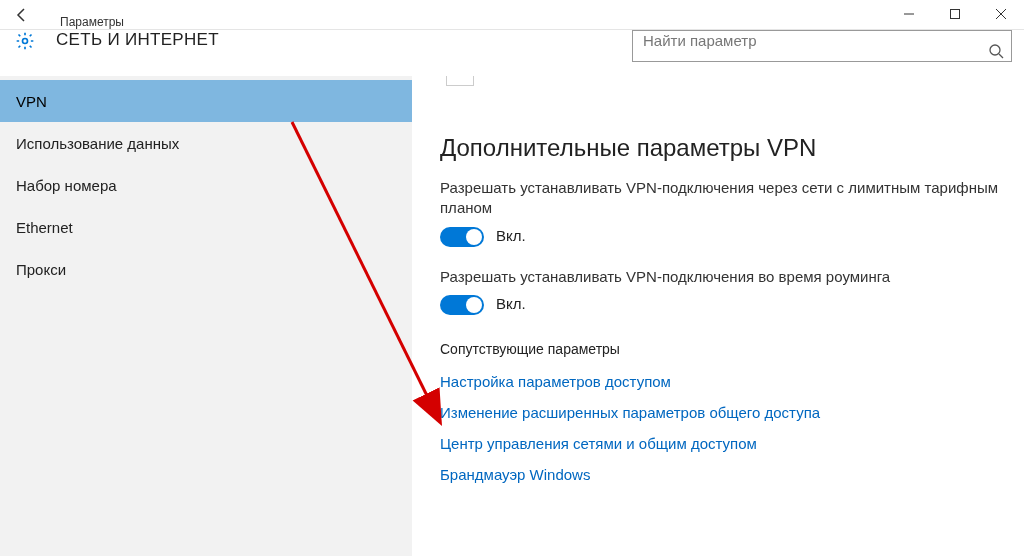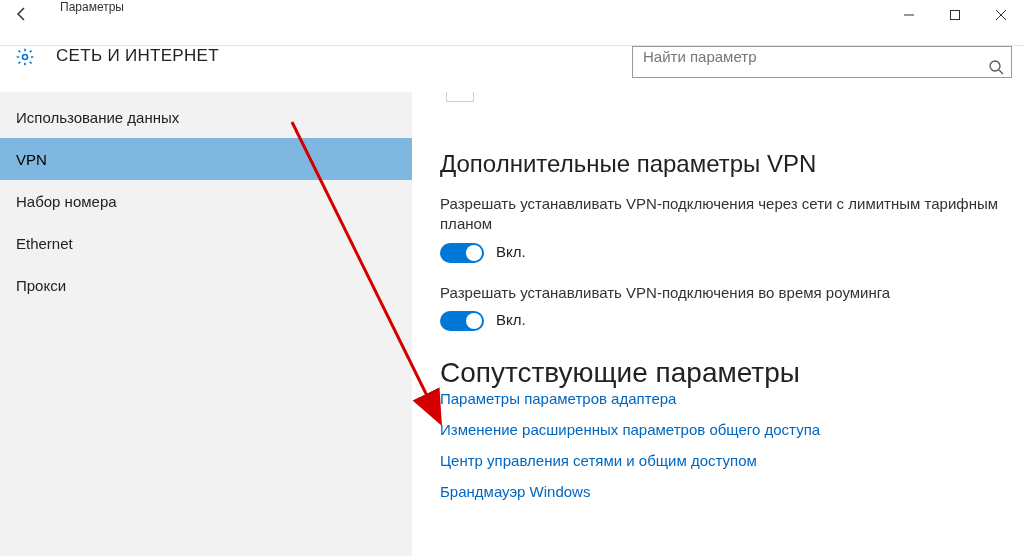--- a/index.html
+++ b/index.html
@@ -6,23 +6,23 @@
   body {
     font-family: "Segoe UI", Tahoma, sans-serif;
     background: #ffffff;
     width: 1024px;
     height: 556px;
     overflow: hidden;
     color: #000;
     position: relative;
   }
   .titlebar {
-    height: 46px;
-    display: flex;
-    align-items: flex-start;
+    height: 30px;
+    display: flex;
+    align-items: flex-end;
     padding-left: 8px;
     border-bottom: 1px solid #e5e5e5;
     font-size: 12px;
     color: #333;
   }
   .titlebar .back {
     width: 28px; height: 28px;
     display: flex; align-items: center; justify-content: center;
     font-size: 16px; color: #333;
     cursor: pointer;
@@ -134,25 +134,25 @@
   }
   .toggle .knob {
     position: absolute;
     right: 2px; top: 2px;
     width: 16px; height: 16px;
     border-radius: 50%;
     background: #fff;
   }
   .toggle-label { font-size: 15px; color: #222; }
   .related-title {
-    font-size: 28px;
+    font-size: 14px;
     font-weight: 400;
     color: #222;
     margin-top: 26px;
-    margin-bottom: 1px;
+    margin-bottom: 16px;
   }
   .link {
     display: block;
     font-size: 15px;
     color: #0067c0;
     margin-bottom: 14px;
     cursor: pointer;
     text-decoration: none;
   }
   .arrow-overlay {
@@ -204,22 +204,22 @@
       <svg width="16" height="16" viewBox="0 0 16 16">
           <circle cx="7" cy="7" r="5" fill="none" stroke="#555" stroke-width="1.3"></circle>
           <line x1="11" y1="11" x2="15" y2="15" stroke="#555" stroke-width="1.3"></line>
         </svg>
     </span>
   </div>
 </div>
 
 <div class="body">
   <div class="sidebar" id="sidebar">
+      <div class="side-item selected">VPN</div>
       <div class="side-item">Использование данных</div>
-      <div class="side-item selected">VPN</div>
       <div class="side-item">Набор номера</div>
       <div class="side-item">Ethernet</div>
       <div class="side-item">Прокси</div>
     </div>
 
   <div class="content">
     <div class="content-top-stub"></div>
     <h2>Дополнительные параметры VPN</h2>
     <div id="settings">
         <div class="setting-block">
@@ -236,21 +236,21 @@
           <div class="toggle-row">
             <div class="toggle">
               <div class="knob"></div>
             </div>
             <span class="toggle-label">Вкл.</span>
           </div>
         </div>
       </div>
     <div class="related-title">Сопутствующие параметры</div>
     <div id="links">
-        <a class="link">Параметры параметров адаптера</a>
+        <a class="link">Настройка параметров доступом</a>
         <a class="link">Изменение расширенных параметров общего доступа</a>
         <a class="link">Центр управления сетями и общим доступом</a>
         <a class="link">Брандмауэр Windows</a>
       </div>
   </div>
 </div>
 
 <svg class="arrow-overlay" width="1024" height="556">
   <defs>
     <marker id="arrowhead" markerWidth="12" markerHeight="12" refX="9" refY="5" orient="auto">

